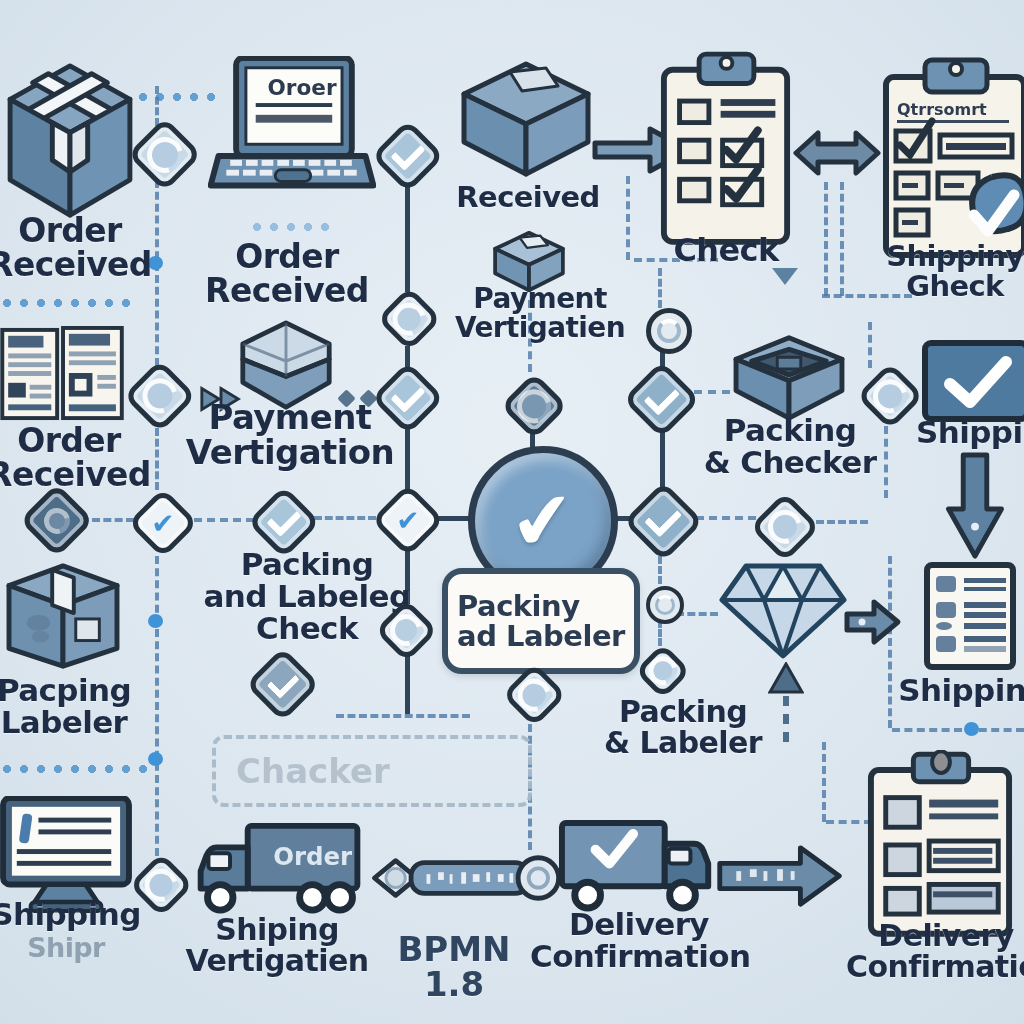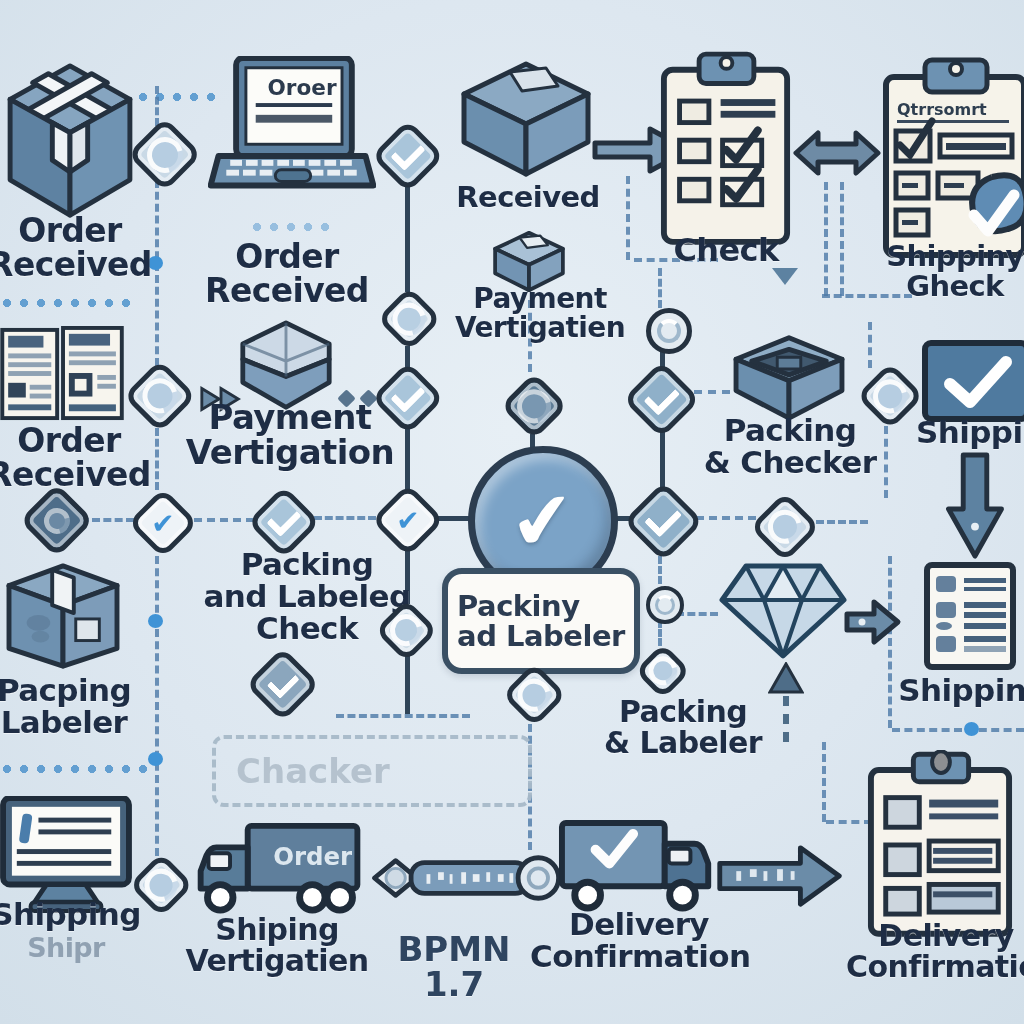--- a/index.html
+++ b/index.html
@@ -517,21 +517,21 @@
           <rect x="92" y="22" width="5" height="12"></rect>
         <rect x="104" y="24" width="7" height="8"></rect>
           <rect x="118" y="22" width="4" height="10"></rect>
         <rect x="130" y="24" width="6" height="8"></rect>
           <rect x="142" y="23" width="4" height="10"></rect>
       </g>
       <circle cx="172" cy="28" r="21" fill="#dfe8f0" stroke="#24313f" stroke-width="5"></circle>
       <circle cx="172" cy="28" r="10" fill="none" stroke="#8fa8bd" stroke-width="4"></circle>
     </svg>
   </div>
-  <div class="lbl" style="left:374px;top:932px;width:160px;font-size:34px;font-weight:600;color:#2f4560;letter-spacing:0;">BPMN 1.7</div>
+  <div class="lbl" style="left:374px;top:932px;width:160px;font-size:34px;font-weight:600;color:#2f4560;letter-spacing:0;">BPMN 1.8</div>
 
   <div class="abs" style="left:558px;top:818px;">
     <svg width="168" height="94" viewBox="0 0 170 95">
       <rect x="4" y="5" width="104" height="64" rx="4" fill="#7395b3" stroke="#1f2c3a" stroke-width="6"></rect>
       <path d="M38,32 L52,46 L76,16" stroke="#fdfdfd" stroke-width="10" fill="none" stroke-linecap="round" stroke-linejoin="round"></path>
       <path d="M108,26 H138 Q144,26 147,33 L152,46 V69 H108 Z" fill="#4e7292" stroke="#1f2c3a" stroke-width="6" stroke-linejoin="round"></path>
       <rect x="112" y="31" width="22" height="15" rx="3" fill="#edf1f5" stroke="#1f2c3a" stroke-width="4"></rect>
       <circle cx="30" cy="78" r="13" fill="#fff" stroke="#1f2c3a" stroke-width="7"></circle>
       <circle cx="126" cy="78" r="13" fill="#fff" stroke="#1f2c3a" stroke-width="7"></circle>
     </svg>

